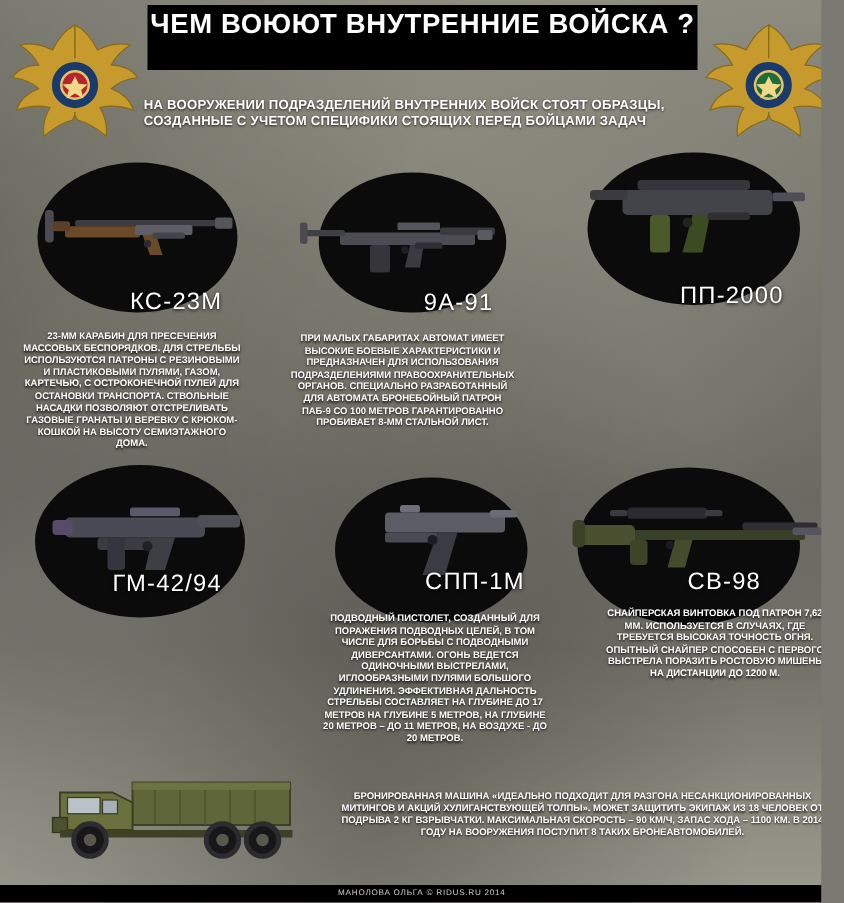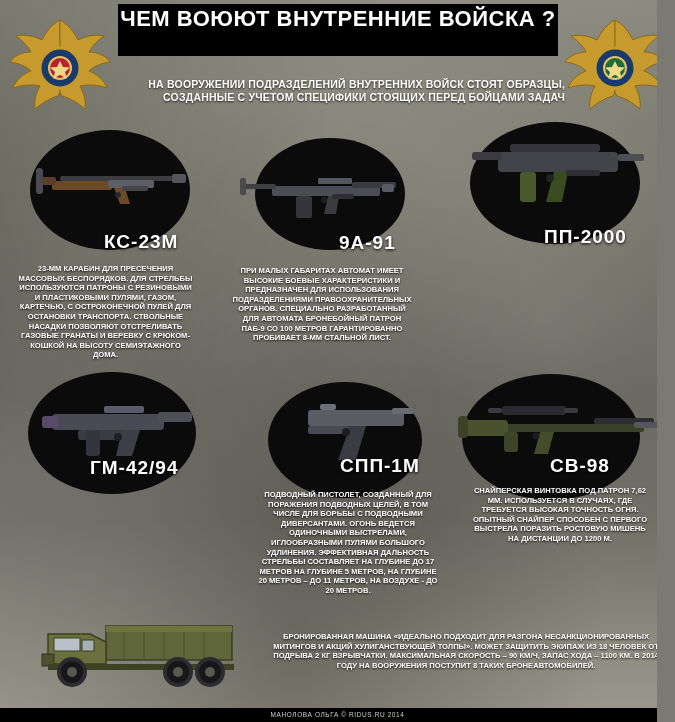--- a/index.html
+++ b/index.html
@@ -34,33 +34,33 @@
     position:absolute;left:118px;top:4px;width:440px;height:52px;
     background:#000;
   }
   .hdr-title{
     position:absolute;left:118px;top:7px;width:440px;
     text-align:center;font-size:22px;line-height:24px;font-weight:bold;
     letter-spacing:.5px;color:#fff;
   }
   .hdr-sub{
     position:absolute;left:115px;top:78px;width:450px;
-    text-align:right;font-size:10.5px;line-height:13px;font-weight:bold;
+    text-align:left;font-size:10.5px;line-height:13px;font-weight:bold;
     color:#fff;letter-spacing:.2px;
     text-shadow:0 1px 2px rgba(0,0,0,.8);
   }
   
   .eagle{position:absolute;top:6px;width:112px;height:112px;}
   .eagle.left{left:4px;}
   .eagle.right{right:4px;}
 
   
   .blob{position:absolute;border-radius:50%;background:#0b0b0b;}
   .wpn-name{
-    position:absolute;font-size:19px;font-weight:bold;color:#fff;
+    position:absolute;font-size:19px;font-weight:normal;color:#fff;
     letter-spacing:1px;text-shadow:0 1px 3px #000;white-space:nowrap;padding-left:44px;
   }
   .desc{
     position:absolute;font-size:7.6px;line-height:9.6px;color:#fff;
     text-align:center;font-weight:bold;text-shadow:0 1px 2px rgba(0,0,0,.9);
   }
 
   
   .gun{position:absolute;}
 
@@ -182,21 +182,21 @@
     <rect x="44" y="30" width="14" height="5" rx="2" fill="#3a3a40"></rect>
     <rect x="120" y="30" width="14" height="5" rx="2" fill="#3a3a40"></rect>
     <rect x="20" y="42" width="44" height="16" rx="4" fill="#4a5030"></rect>
     <path d="M96 54 l-6 22 14 0 6 -22 z" fill="#454c2c"></path>
     <rect x="60" y="54" width="14" height="20" rx="3" fill="#3e4428"></rect>
     <circle cx="92" cy="58" r="3.5" fill="#1c1c20"></circle>
     <rect x="14" y="38" width="10" height="22" rx="4" fill="#3c4226"></rect>
     <rect x="190" y="44" width="24" height="6" rx="2" fill="#55555e"></rect>
   </svg>
   <div class="wpn-name" style="left:506px;top:455px;">СВ-98</div>
-  <div class="desc desc-sv" style="left:470px;top:486px;width:180px;text-align:center;">СНАЙПЕРСКАЯ ВИНТОВКА ПОД ПАТРОН 7,62 ММ. ИСПОЛЬЗУЕТСЯ В СЛУЧАЯХ, ГДЕ ТРЕБУЕТСЯ ВЫСОКАЯ ТОЧНОСТЬ ОГНЯ. ОПЫТНЫЙ СНАЙПЕР СПОСОБЕН С ПЕРВОГО ВЫСТРЕЛА ПОРАЗИТЬ РОСТОВУЮ МИШЕНЬ НА ДИСТАНЦИИ ДО 1200 М.</div>
+  <div class="desc desc-sv" style="left:482px;top:486px;width:180px;text-align:center;">СНАЙПЕРСКАЯ ВИНТОВКА ПОД ПАТРОН 7,62 ММ. ИСПОЛЬЗУЕТСЯ В СЛУЧАЯХ, ГДЕ ТРЕБУЕТСЯ ВЫСОКАЯ ТОЧНОСТЬ ОГНЯ. ОПЫТНЫЙ СНАЙПЕР СПОСОБЕН С ПЕРВОГО ВЫСТРЕЛА ПОРАЗИТЬ РОСТОВУЮ МИШЕНЬ НА ДИСТАНЦИИ ДО 1200 М.</div>
 
   <div class="truck-wrap">
     <svg viewBox="0 0 250 80" style="width:250px;height:80px;">
 
       <rect x="86" y="14" width="126" height="34" fill="#5f663a" stroke="#3a3f20" stroke-width="1.5"></rect>
       <rect x="86" y="14" width="126" height="6" fill="#6d7442"></rect>
       <line x1="104" y1="20" x2="104" y2="48" stroke="#4b512c" stroke-width="1"></line>
       <line x1="124" y1="20" x2="124" y2="48" stroke="#4b512c" stroke-width="1"></line>
       <line x1="144" y1="20" x2="144" y2="48" stroke="#4b512c" stroke-width="1"></line>
       <line x1="164" y1="20" x2="164" y2="48" stroke="#4b512c" stroke-width="1"></line>

